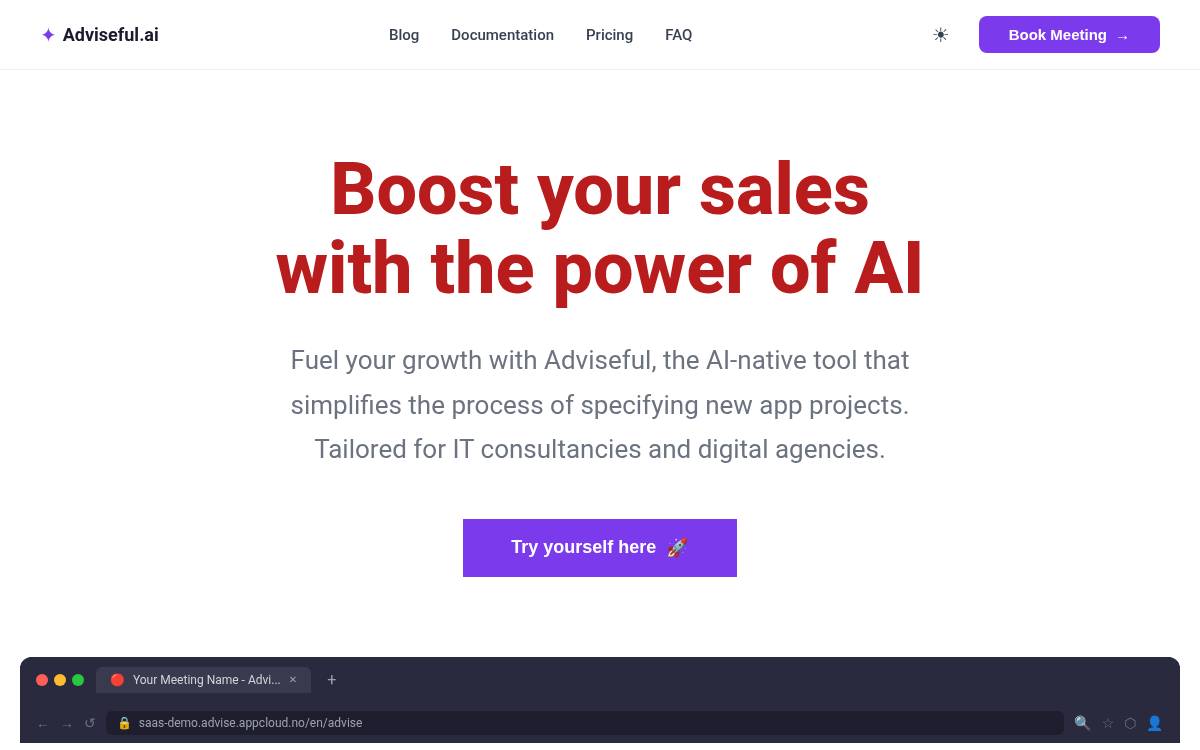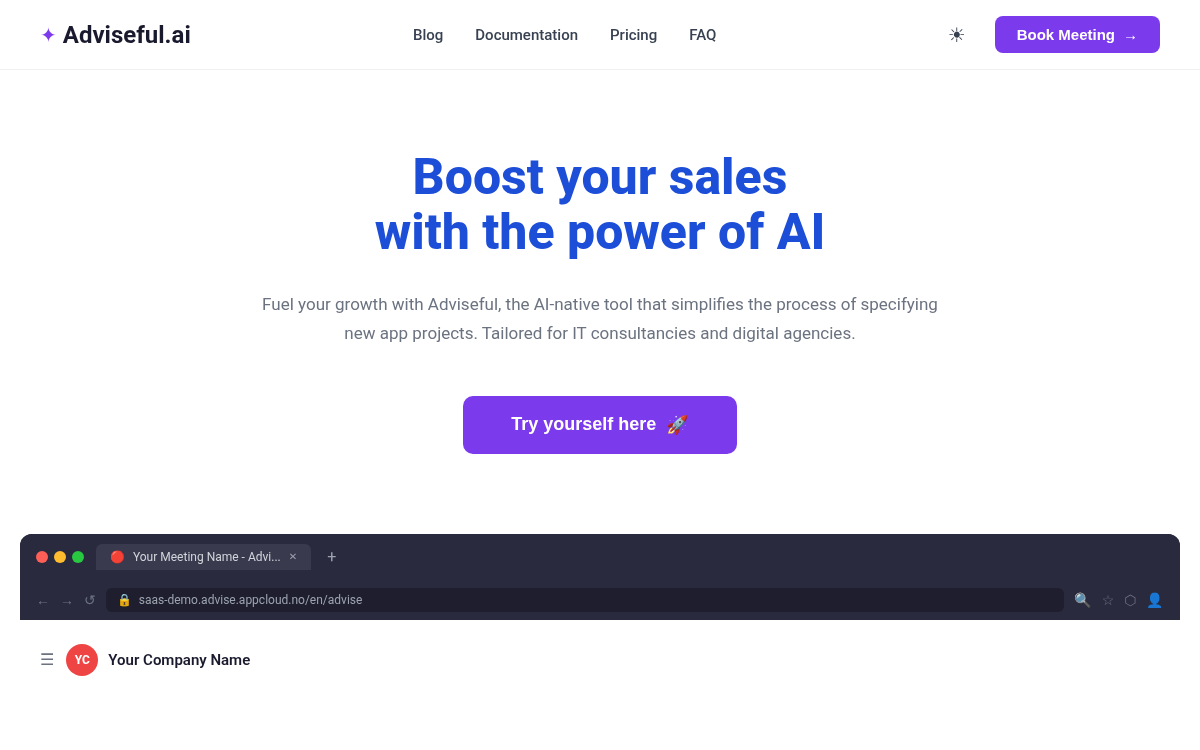--- a/index.html
+++ b/index.html
@@ -32,21 +32,21 @@
       align-items: center;
       gap: 6px;
     }
 
     .logo-icon {
       font-size: 20px;
       color: #7c3aed;
     }
 
     .logo-text {
-      font-size: 24px;
+      font-size: 18px;
       font-weight: 700;
       color: #1a1a2e;
     }
 
     nav {
       display: flex;
       align-items: center;
       gap: 32px;
     }
 
@@ -75,60 +75,60 @@
       justify-content: center;
       width: 36px;
       height: 36px;
     }
 
     .book-meeting-btn {
       background: #7c3aed;
       color: #ffffff;
       border: none;
       border-radius: 8px;
-      padding: 10px 22px;
+      padding: 10px 30px;
       font-size: 15px;
       font-weight: 600;
       cursor: pointer;
       display: flex;
       align-items: center;
       gap: 8px;
     }
 
     
     .hero {
       display: flex;
       flex-direction: column;
       align-items: center;
       text-align: center;
       padding: 80px 40px 60px;
     }
 
     .hero-title {
-      font-size: 50px;
+      font-size: 72px;
       font-weight: 800;
-      color: #1d4ed8;
+      color: #b91c1c;
       line-height: 1.1;
       margin-bottom: 30px;
       max-width: 900px;
     }
 
     .hero-subtitle {
-      font-size: 17px;
+      font-size: 26px;
       color: #6b7280;
       line-height: 1.7;
       max-width: 680px;
       margin-bottom: 48px;
     }
 
     .try-btn {
       background: #7c3aed;
       color: #ffffff;
       border: none;
-      border-radius: 10px;
+      border-radius: 0;
       padding: 18px 48px;
       font-size: 18px;
       font-weight: 600;
       cursor: pointer;
       display: flex;
       align-items: center;
       gap: 10px;
     }
 
     

